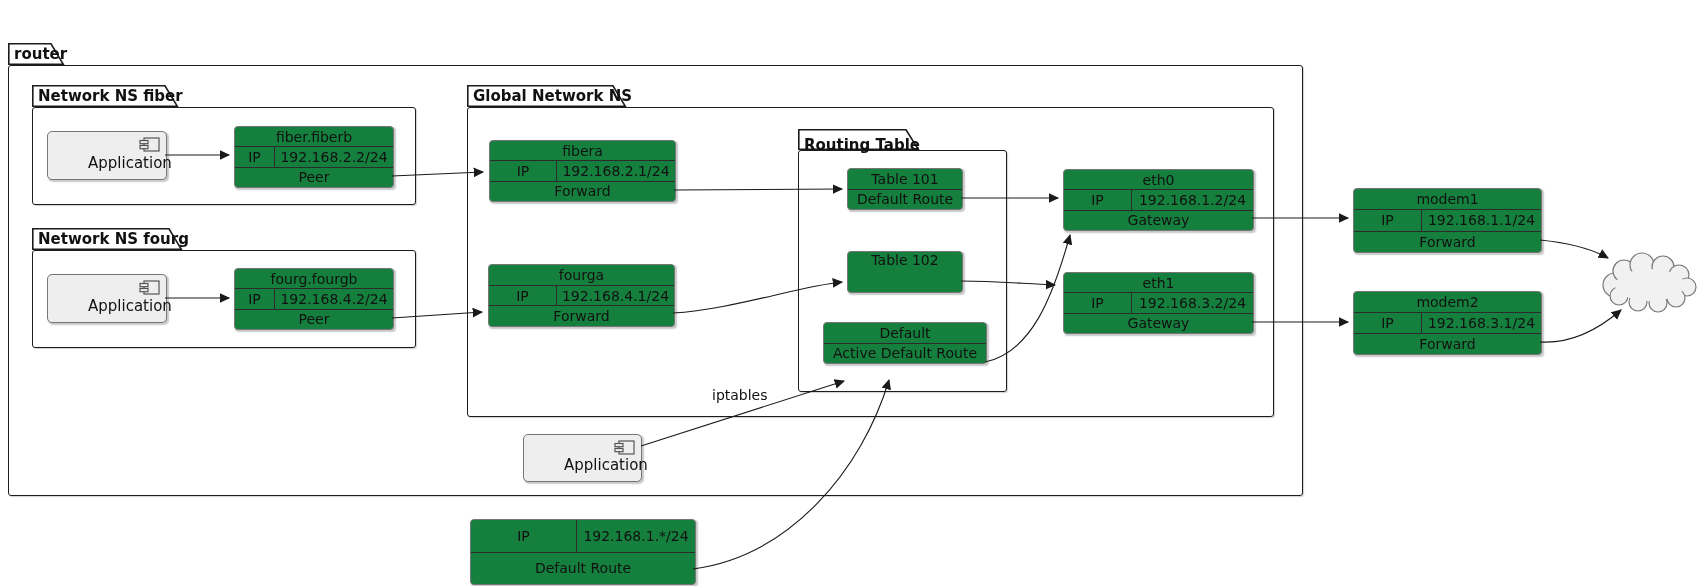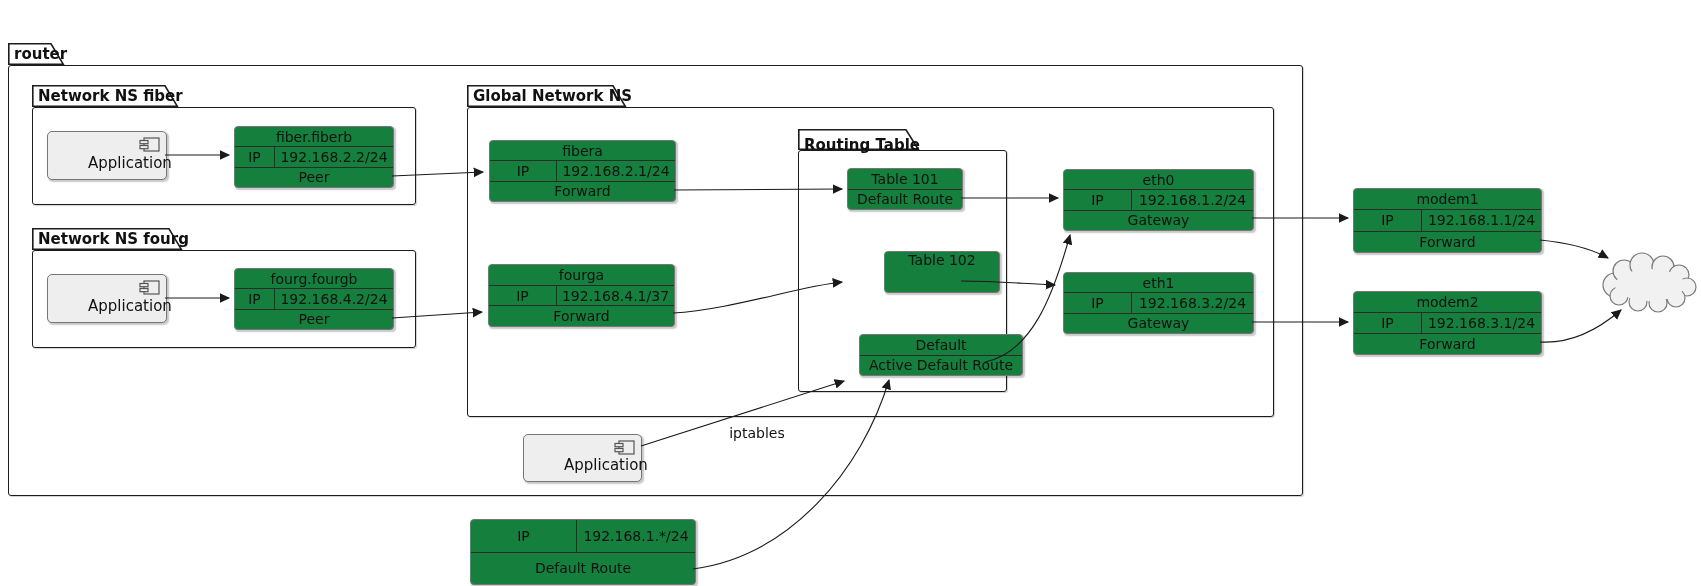--- a/index.html
+++ b/index.html
@@ -37,21 +37,21 @@
   
   .component{
     position:absolute;background:#eeeeee;border:1px solid #767676;border-radius:5px;
     box-shadow:1.5px 1.5px 1.5px rgba(0,0,0,.22);font-size:15px;
   }
   .component .comp-label{
     position:absolute;left:0;right:0;bottom:7px;text-align:center;white-space:nowrap;padding-left:40px;
   }
   .component .comp-icon{position:absolute;top:5px;right:6px;}
   
-  .edge-label{position:absolute;font-size:14px;text-align:center;white-space:nowrap;margin-top:38px;}
+  .edge-label{position:absolute;font-size:14px;white-space:nowrap;}
   .cloud-label{position:absolute;font-size:14px;text-align:center;white-space:nowrap;}
   #wires{position:absolute;left:0;top:0;pointer-events:none;}
 </style>
 </head>
 <body>
 
 <div id="canvas">
 
 
   <div class="pkg-body" style="left:8px;top:65px;width:1293px;height:429px;"></div>
@@ -157,36 +157,36 @@
       <div class="cell key" style="width:66px;">IP</div>
       <div class="cell val">192.168.2.1/24</div>
     </div>
     <div class="row">Forward</div>
   </div>
 
   <div class="node" style="left:488px;top:264px;width:185px;height:61px;">
     <div class="row">fourga</div>
     <div class="row ip-row">
       <div class="cell key" style="width:67px;">IP</div>
-      <div class="cell val">192.168.4.1/37</div>
+      <div class="cell val">192.168.4.1/24</div>
     </div>
     <div class="row">Forward</div>
   </div>
 
   <div class="node" style="left:847px;top:168px;width:114px;height:40px;">
     <div class="row">Table 101</div>
     <div class="row">Default Route</div>
   </div>
 
-  <div class="node" style="left:884px;top:251px;width:114px;height:40px;gap:36px;">
+  <div class="node" style="left:847px;top:251px;width:114px;height:40px;gap:36px;">
     <div class="row">Table 102</div>
     <div class="row">Default Route</div>
   </div>
 
-  <div class="node" style="left:823px;top:334px;width:162px;height:40px;margin-left:36px;">
+  <div class="node" style="left:823px;top:322px;width:162px;height:40px;">
     <div class="row">Default</div>
     <div class="row">Active Default Route</div>
   </div>
 
   <div class="node" style="left:1063px;top:169px;width:189px;height:60px;">
     <div class="row">eth0</div>
     <div class="row ip-row">
       <div class="cell key" style="width:67px;">IP</div>
       <div class="cell val">192.168.1.2/24</div>
     </div>

